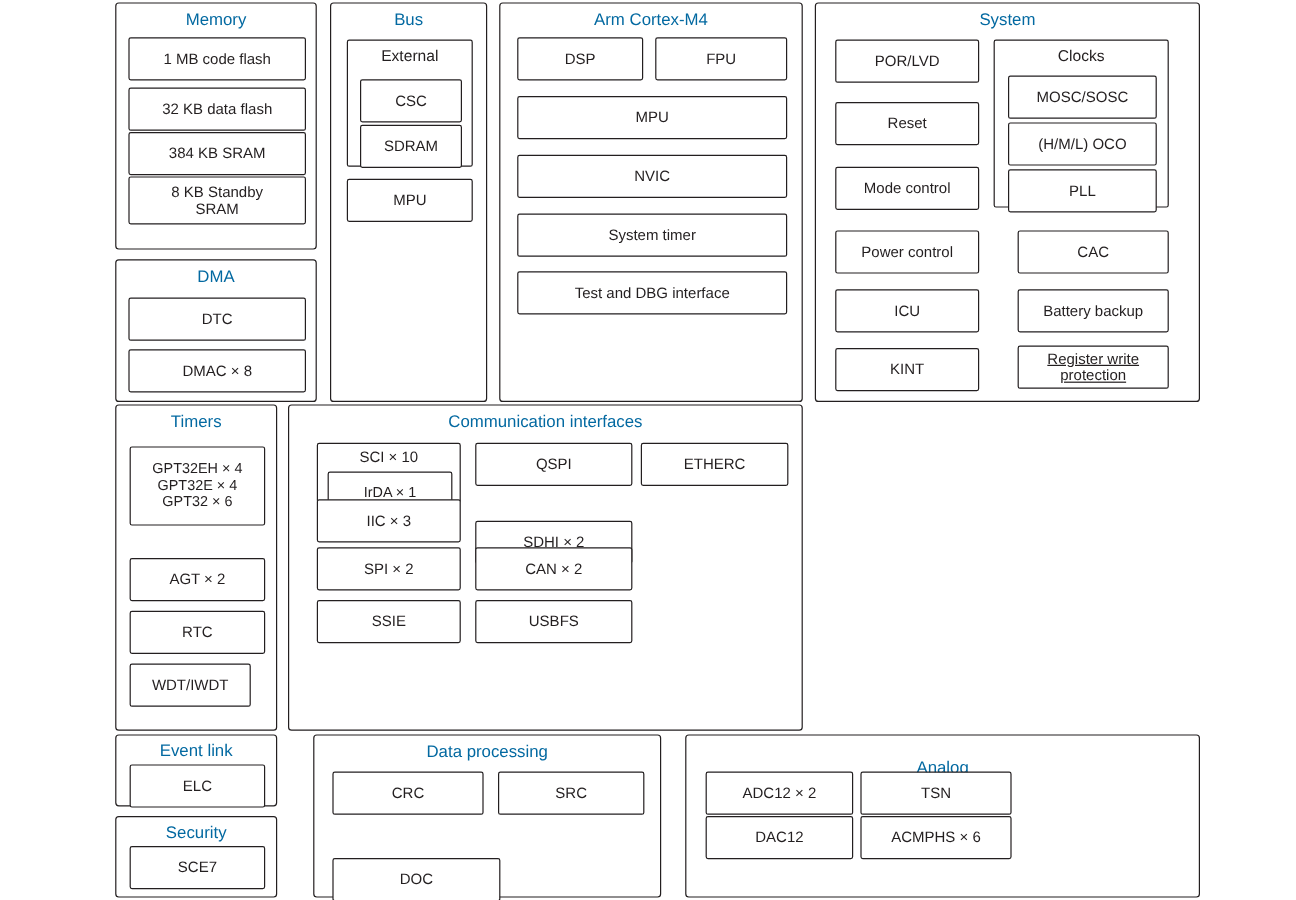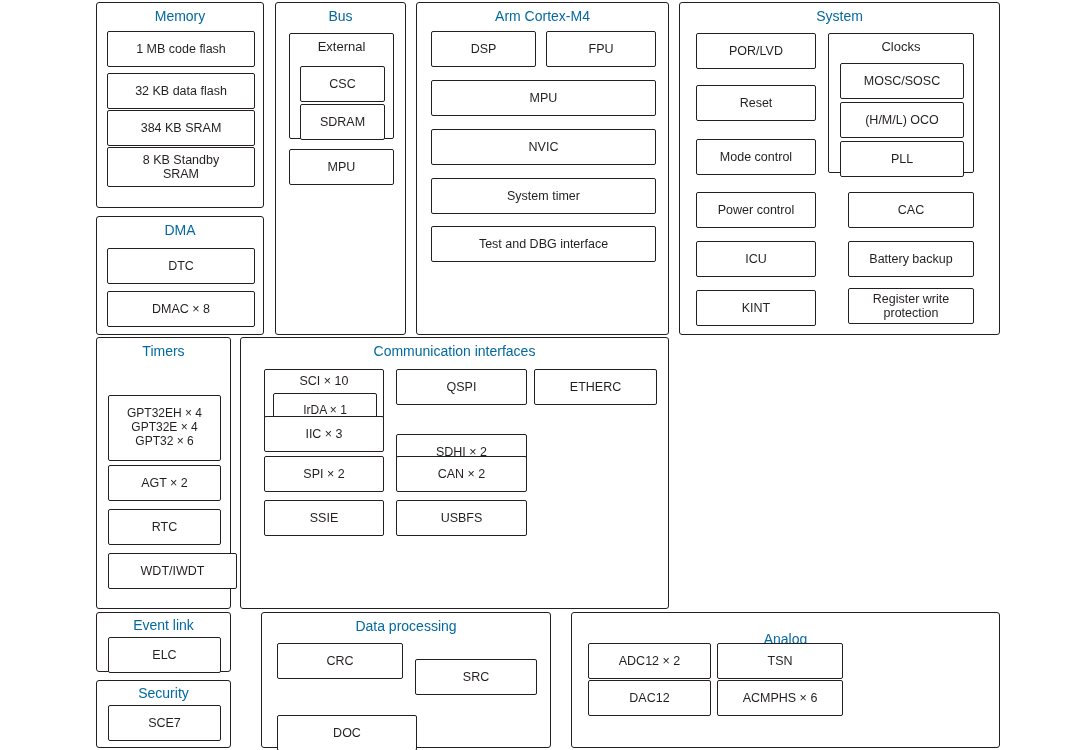--- a/index.html
+++ b/index.html
@@ -123,32 +123,32 @@
 
     <div class="sub" style="left:148px; top:30px; width:146px; height:140px;">
       <div class="subtitle" style="top:5px;">Clocks</div>
       <div class="leaf" style="left:11px; top:29px; width:124px; height:30px;">MOSC/SOSC</div>
       <div class="leaf" style="left:11px; top:68px; width:124px; height:30px;">(H/M/L) OCO</div>
       <div class="leaf" style="left:11px; top:107px; width:124px; height:30px;">PLL</div>
     </div>
 
     <div class="leaf" style="left:168px; top:189px; width:126px; height:32px;">CAC</div>
     <div class="leaf" style="left:168px; top:238px; width:126px; height:32px;">Battery backup</div>
-    <div class="leaf multiline" style="left:168px; top:285px; width:126px; height:36px;">Register write
+    <div class="leaf multiline" style="left:168px; top:285px; width:126px; height:36px;text-decoration:underline;">Register write
 protection</div>
   </div>
 
   <div class="grp" style="left:96px; top:337px; width:135px; height:272px;">
     <div class="title" style="top:6px;">Timers</div>
-    <div class="leaf multiline" style="left:11px; top:34px; width:113px; height:66px; font-size:12px;margin-top:23px;">GPT32EH × 4
+    <div class="leaf multiline" style="left:11px; top:34px; width:113px; height:66px; font-size:12px;">GPT32EH × 4
 GPT32E × 4
 GPT32 × 6</div>
     <div class="leaf" style="left:11px; top:127px; width:113px; height:32px;">AGT × 2</div>
     <div class="leaf" style="left:11px; top:171px; width:113px; height:32px;">RTC</div>
-    <div class="leaf" style="left:11px; top:215px; width:129px; height:32px;">WDT/IWDT</div>
+    <div class="leaf" style="left:11px; top:215px; width:101px; height:32px;">WDT/IWDT</div>
   </div>
 
   <div class="grp" style="left:240px; top:337px; width:429px; height:272px;">
     <div class="title" style="top:6px;">Communication interfaces</div>
 
     <div class="sub" style="left:23px; top:31px; width:120px; height:50px;">
       <div class="subtitle" style="top:4px; font-size:12.5px;">SCI × 10</div>
       <div class="leaf" style="left:8px; top:23px; width:104px; height:22px; font-size:12px;">IrDA × 1</div>
     </div>
 
@@ -172,21 +172,21 @@
   </div>
 
   <div class="grp" style="left:96px; top:680px; width:135px; height:68px;">
     <div class="title" style="top:5px;">Security</div>
     <div class="leaf" style="left:11px; top:24px; width:113px; height:30px;">SCE7</div>
   </div>
 
   <div class="grp" style="left:261px; top:612px; width:290px; height:136px;">
     <div class="title" style="top:6px;">Data processing</div>
     <div class="leaf" style="left:15px; top:30px; width:126px; height:32px;">CRC</div>
-    <div class="leaf" style="left:153px; top:46px; width:122px; height:20px;">SRC</div>
+    <div class="leaf" style="left:153px; top:30px; width:122px; height:20px;">SRC</div>
     <div class="leaf" style="left:15px; top:79px; width:140px; height:32px;margin-top:23px;">DOC</div>
   </div>
 
   <div class="grp" style="left:571px; top:612px; width:429px; height:136px;">
     <div class="title" style="top:6px;margin-top:13px;">Analog</div>
     <div class="leaf" style="left:16px; top:30px; width:123px; height:32px;">ADC12 × 2</div>
     <div class="leaf" style="left:145px; top:30px; width:126px; height:32px;">TSN</div>
     <div class="leaf" style="left:16px; top:67px; width:123px; height:32px;">DAC12</div>
     <div class="leaf" style="left:145px; top:67px; width:126px; height:32px;">ACMPHS × 6</div>
   </div>

